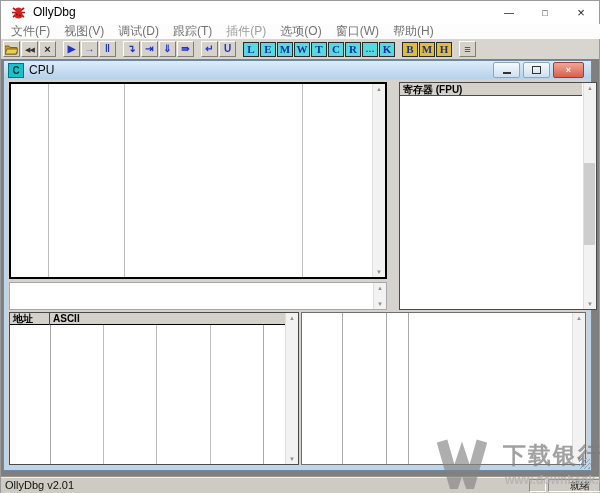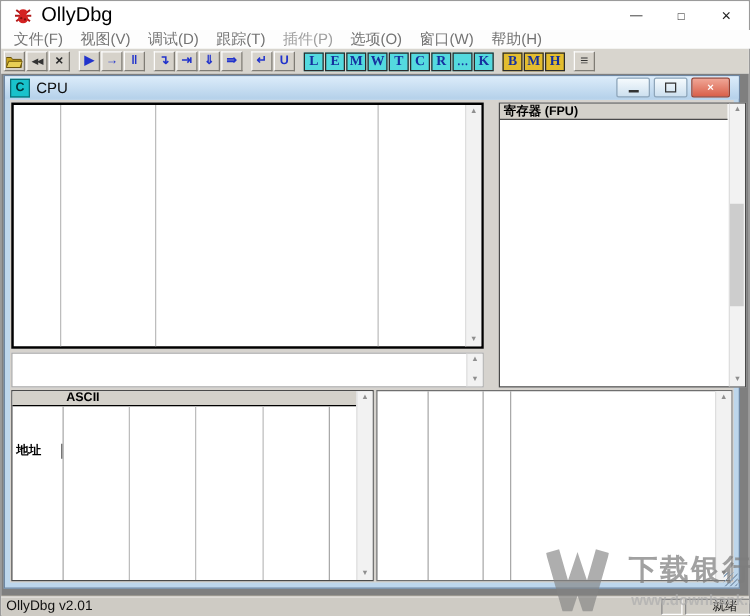--- a/index.html
+++ b/index.html
@@ -4,21 +4,21 @@
 <style>
   html,body{margin:0;padding:0;}
   body{width:600px;height:493px;position:relative;overflow:hidden;
        font-family:"Liberation Sans",sans-serif;background:#fff;
        -webkit-font-smoothing:antialiased;}
   .app{position:absolute;inset:0;border:1px solid #9b9b9b;box-sizing:border-box;background:#fff;}
 
   
   .titlebar{position:absolute;left:0;top:0;width:100%;height:23px;background:#fff;}
   .app-icon{position:absolute;left:9px;top:3px;width:17px;height:17px;}
-  .app-title{position:absolute;left:32px;top:0;height:23px;line-height:23px;font-size:16px;color:#000;}
+  .app-title{position:absolute;left:32px;top:0;height:23px;line-height:23px;font-size:12px;color:#000;}
   .win-controls{position:absolute;right:0;top:0;height:23px;display:flex;}
   .wbtn{width:36px;height:23px;display:flex;align-items:center;justify-content:center;color:#222;}
   .wbtn.min{font-size:10px;}
   .wbtn.max{font-size:9px;}
   .wbtn.cls{font-size:13px;}
 
   
   .menubar{position:absolute;left:0;top:23px;width:100%;height:15px;background:#fdfdfd;display:flex;padding-left:3px;}
   .menu-item{padding:0 7px;height:15px;line-height:14px;font-size:12px;color:#737373;}
   .menu-item.disabled{color:#9f9f9f;}
@@ -66,21 +66,21 @@
   .infopane{left:1px;top:202px;width:378px;height:28px;border:1px solid #a8a8a8;}
   .registers{left:391px;top:2px;width:198px;height:228px;border:1px solid #4a4a4a;}
   .reg-header{position:absolute;left:0;top:0;right:14px;height:13px;background:#d4d1ca;
               border-bottom:1px solid #4a4a4a;font-size:10px;font-weight:bold;color:#000;
               line-height:13px;padding-left:3px;box-sizing:border-box;}
   .dump{left:1px;top:232px;width:290px;height:153px;border:1px solid #4a4a4a;}
   .dump-header{position:absolute;left:0;top:0;right:13px;height:12px;background:#d4d1ca;
                border-bottom:1px solid #000;display:flex;font-size:10px;font-weight:bold;box-sizing:border-box;}
   .dump-header .hc{height:12px;line-height:12px;padding-left:3px;border-right:1px solid #4a4a4a;
                    overflow:hidden;white-space:nowrap;box-sizing:border-box;}
-  .hc.addr{width:40px;margin-top:42px;}
+  .hc.addr{width:40px;}
   .hc.hex{width:213px;}
   .hc.asc{flex:1;border-right:none;}
   .stack{left:293px;top:232px;width:285px;height:153px;border:1px solid #6f6f6f;}
 
   .vdiv{position:absolute;top:0;bottom:0;width:1px;background:#bdbdbd;}
   .vdiv.dk{background:#a9a9a9;}
 
   .vscroll{position:absolute;right:0;top:0;bottom:0;width:13px;background:#f2f2f2;
            border-left:1px solid #dedede;display:flex;flex-direction:column;justify-content:space-between;
            align-items:center;padding:2px 0;box-sizing:border-box;font-size:6px;color:#8f8f8f;}

